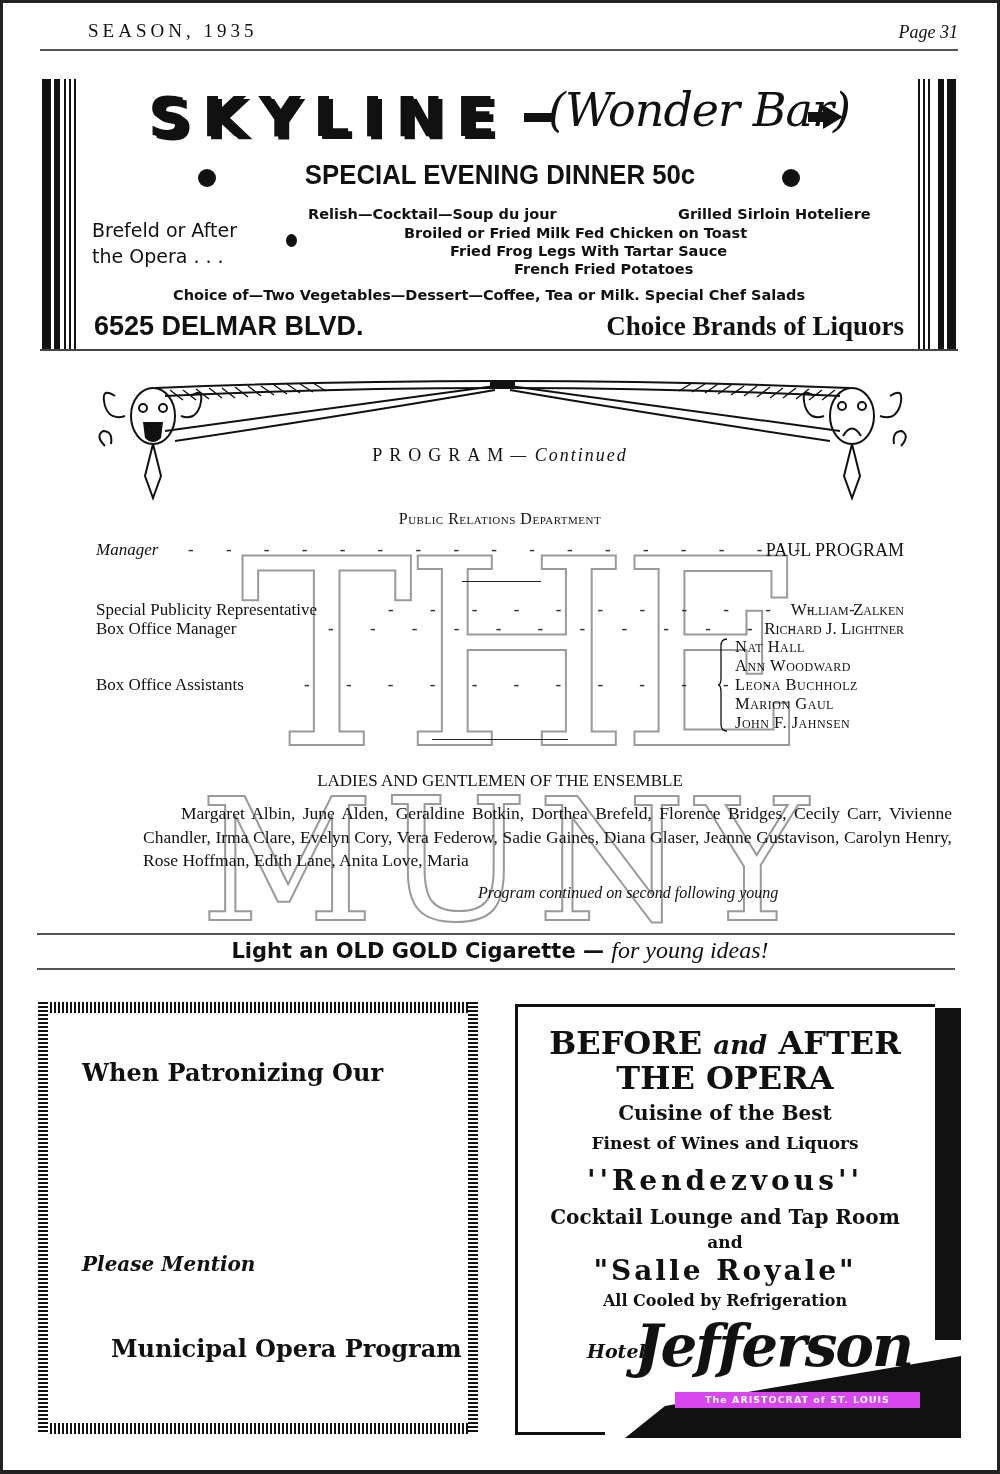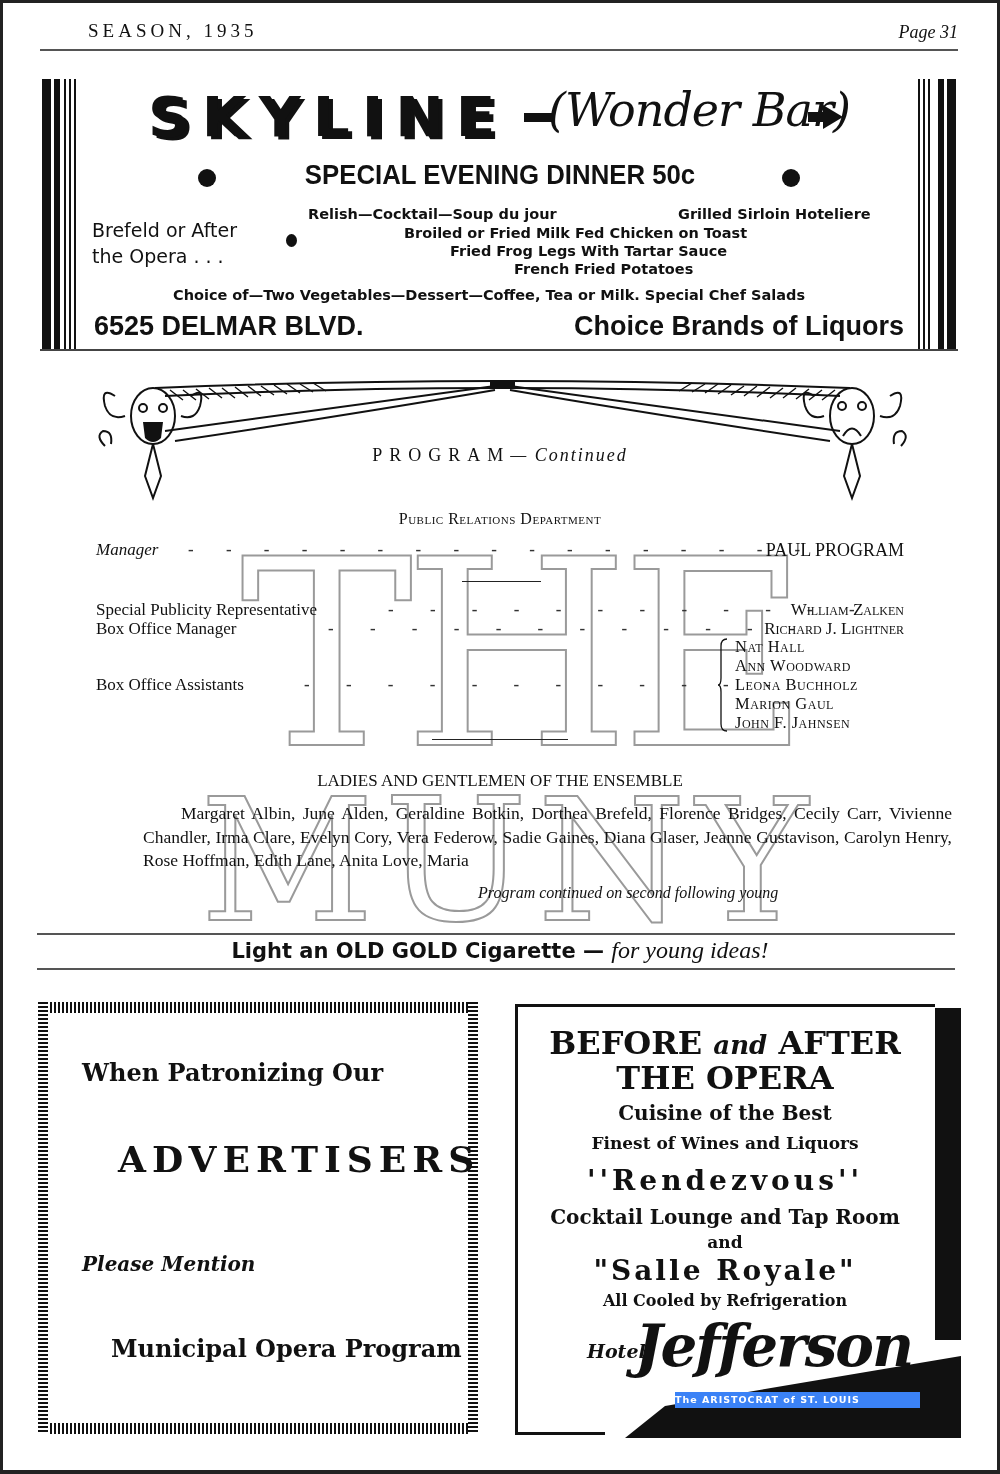--- a/index.html
+++ b/index.html
@@ -41,21 +41,21 @@
     position: absolute; left: 675px; top: 22px; width: 0; height: 0;
     border-top: 12px solid transparent; border-bottom: 12px solid transparent; border-left: 20px solid #111;
   }
   .sky-arrow-shaft2 { position: absolute; left: 660px; top: 29px; width: 20px; height: 10px; background: #111; }
   .sky-sub { position: absolute; left: 150px; top: 80px; width: 620px; text-align: center;
     font-family: "Liberation Sans", sans-serif; font-weight: bold; font-size: 28px; transform: scaleX(0.92); }
   .dot { position: absolute; width: 18px; height: 18px; border-radius: 50%; background: #111; }
   .sky-left-text { position: absolute; left: 52px; top: 138px; font-family: "DejaVu Sans", sans-serif; font-size: 19px; line-height: 26px; }
   .menu-line { position: absolute; font-family: "DejaVu Sans", sans-serif; font-weight: bold; font-size: 14.5px; white-space: nowrap; }
   .sky-addr { position: absolute; left: 54px; top: 232px; font-family: "Liberation Sans", sans-serif; font-weight: bold; font-size: 27px; }
-  .sky-liq { position: absolute; right: 54px; top: 232px; font-family: Liberation Sans, sans-serif; font-weight: bold; font-size: 27px; }
+  .sky-liq { position: absolute; right: 54px; top: 232px; font-family: Liberation Serif, serif; font-weight: bold; font-size: 27px; }
 
   
   .ornament { left: 95px; top: 376px; width: 815px; height: 125px; }
   .prog-head { left: 0; top: 445px; width: 1000px; text-align: center; font-size: 18px; letter-spacing: 7px; }
   .prog-head i { letter-spacing: 2px; }
 
   
   .watermark { left: 200px; top: 535px; width: 680px; height: 390px; pointer-events: none; }
 
   
@@ -242,21 +242,20 @@
   <span class="b">Light an OLD GOLD Cigarette</span><span class="b"> — </span><span class="i">for young ideas!</span>
 </div>
 <div class="abs og-rule2"></div>
 
 <div class="abs adv">
   <div class="hatch-h" style="left:0;top:0;width:440px"></div>
   <div class="hatch-h" style="left:0;bottom:0;width:440px"></div>
   <div class="hatch-v" style="left:0;top:0;height:432px"></div>
   <div class="hatch-v" style="right:0;top:0;height:432px"></div>
   <div class="adv-line" style="left:44px;top:56px;font-size:24px;font-weight:bold">When Patronizing Our</div>
-  <div class="adv-line" style="left:80px;top:136px;font-size:36px;font-weight:bold;letter-spacing:6px">ADVERTISERS</div>
   <div class="adv-line" style="left:44px;top:250px;font-size:20px;font-weight:bold;font-style:italic">Please Mention</div>
   <div class="adv-line" style="left:73px;top:332px;font-size:24px;font-weight:bold">Municipal Opera Program</div>
 </div>
 
 <div class="abs jeff">
   <div class="jeff-border"></div>
   <div class="jeff-shadow-r"></div>
   <svg style="position:absolute;left:110px;top:312px;width:336px;height:122px" viewBox="0 0 336 122">
     <polygon points="0,122 40,90 336,40 336,122" fill="#111"></polygon>
   </svg>
@@ -268,15 +267,15 @@
   <div class="jeff-line" style="top:55px;font-size:32px;font-weight:bold">THE OPERA</div>
   <div class="jeff-line" style="top:97px;font-size:20px;font-weight:bold">Cuisine of the Best</div>
   <div class="jeff-line" style="top:129px;font-size:17px;font-weight:bold">Finest of Wines and Liquors</div>
   <div class="jeff-line" style="top:160px;font-size:28px;font-weight:bold;letter-spacing:4px">''Rendezvous''</div>
   <div class="jeff-line" style="top:201px;font-size:20px;font-weight:bold">Cocktail Lounge and Tap Room</div>
   <div class="jeff-line" style="top:228px;font-size:17px;font-weight:bold">and</div>
   <div class="jeff-line" style="top:250px;font-size:28px;font-weight:bold;letter-spacing:3px">"Salle Royale"</div>
   <div class="jeff-line" style="top:287px;font-size:16px;font-weight:bold">All Cooled by Refrigeration</div>
   <div style="position:absolute;left:72px;top:336px;font-family:'DejaVu Serif',serif;font-style:italic;font-weight:bold;font-size:19px">Hotel</div>
   <div style="position:absolute;left:120px;top:308px;font-family:'DejaVu Serif',serif;font-style:italic;font-weight:bold;font-size:58px;letter-spacing:-2px">Jefferson</div>
-  <div style="position:absolute;left:160px;top:388px;width:245px;height:16px;background:#3b82f6;color:#fff;font-family:'DejaVu Sans',sans-serif;font-weight:bold;font-size:9.5px;line-height:16px;text-align:left;letter-spacing:1px">The ARISTOCRAT of ST. LOUIS</div>
+  <div style="position:absolute;left:160px;top:388px;width:245px;height:16px;background:#d946ef;color:#fff;font-family:'DejaVu Sans',sans-serif;font-weight:bold;font-size:9.5px;line-height:16px;text-align:center;letter-spacing:1px">The ARISTOCRAT of ST. LOUIS</div>
   <div style="position:absolute;left:0;top:428px;width:90px;height:3px;background:#111"></div>
 </div>
 
 </body></html>

